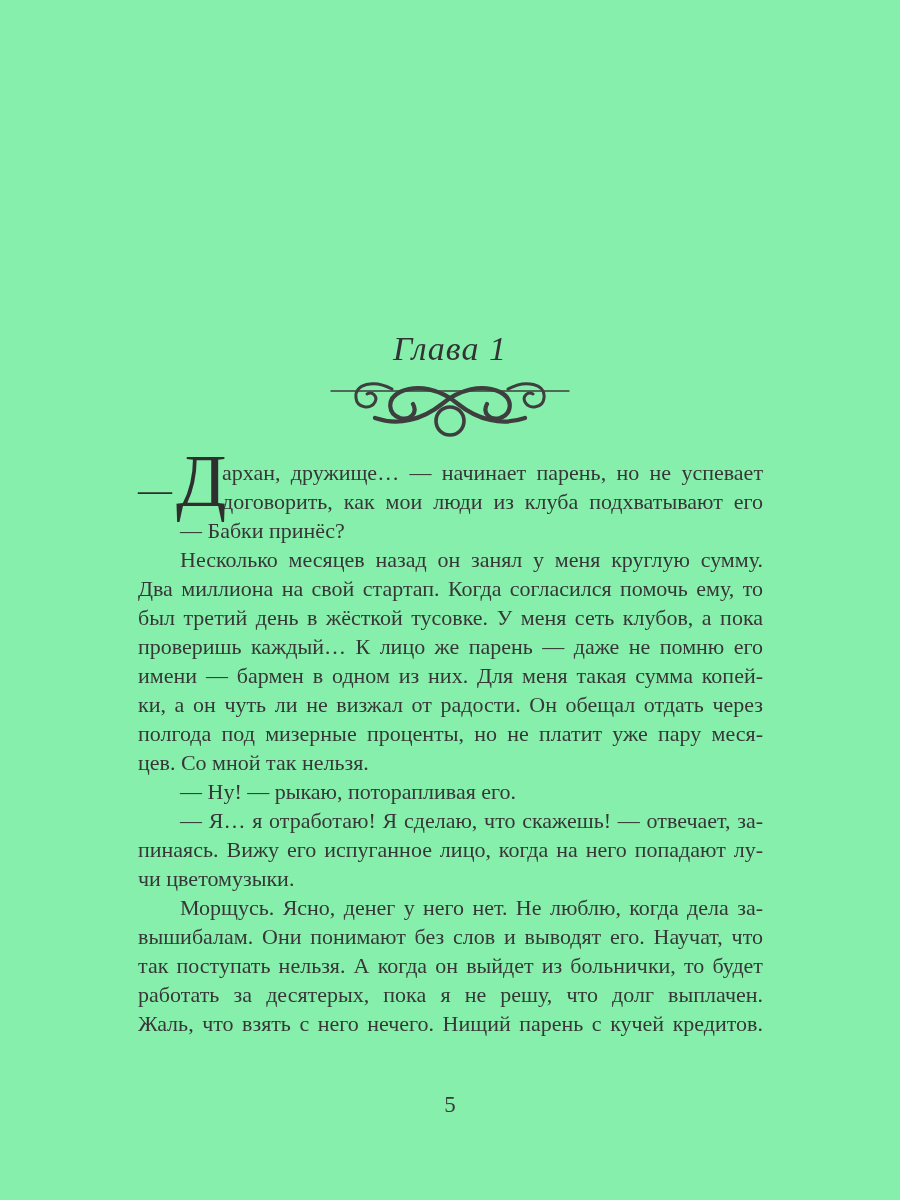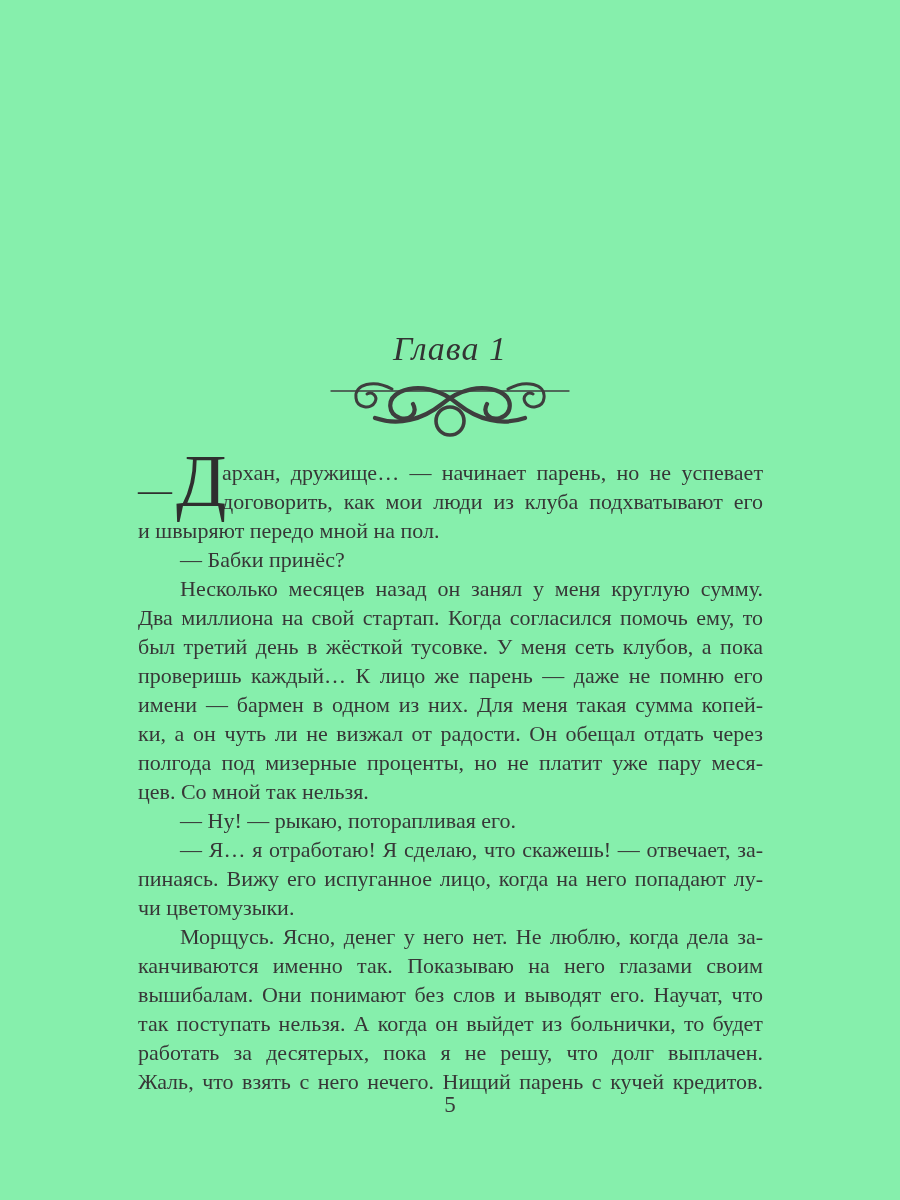--- a/index.html
+++ b/index.html
@@ -77,21 +77,20 @@
     </svg>
   </div>
 
   <div class="textcol">
 
     <div class="para">
       <span class="dc-dash">—</span>
       <span class="dc-letter">Д</span>
       <div class="ln j dcpad">архан, дружище… — начинает парень, но не успевает</div>
       <div class="ln j dcpad">договорить, как мои люди из клуба подхватывают его</div>
-      <div class="ln">и швыряют передо мной на пол.</div>
     </div>
 
     <div class="para">
       <div class="ln ind">— Бабки принёс?</div>
     </div>
 
     <div class="para">
       <div class="ln j ind">Несколько месяцев назад он занял у меня круглую сумму.</div>
       <div class="ln j">Два миллиона на свой стартап. Когда согласился помочь ему, то</div>
       <div class="ln j">был третий день в жёсткой тусовке. У меня сеть клубов, а пока</div>
@@ -107,21 +106,20 @@
     </div>
 
     <div class="para">
       <div class="ln j ind">— Я… я отработаю! Я сделаю, что скажешь! — отвечает, за-</div>
       <div class="ln j">пинаясь. Вижу его испуганное лицо, когда на него попадают лу-</div>
       <div class="ln">чи цветомузыки.</div>
     </div>
 
     <div class="para">
       <div class="ln j ind">Морщусь. Ясно, денег у него нет. Не люблю, когда дела за-</div>
-      <div class="ln j">канчиваются именно так. Показываю на него глазами своим</div>
       <div class="ln j">вышибалам. Они понимают без слов и выводят его. Научат, что</div>
       <div class="ln j">так поступать нельзя. А когда он выйдет из больнички, то будет</div>
       <div class="ln j">работать за десятерых, пока я не решу, что долг выплачен.</div>
       <div class="ln j">Жаль, что взять с него нечего. Нищий парень с кучей кредитов.</div>
     </div>
 
   </div>
 
   <div class="pagenum">5</div>
 

